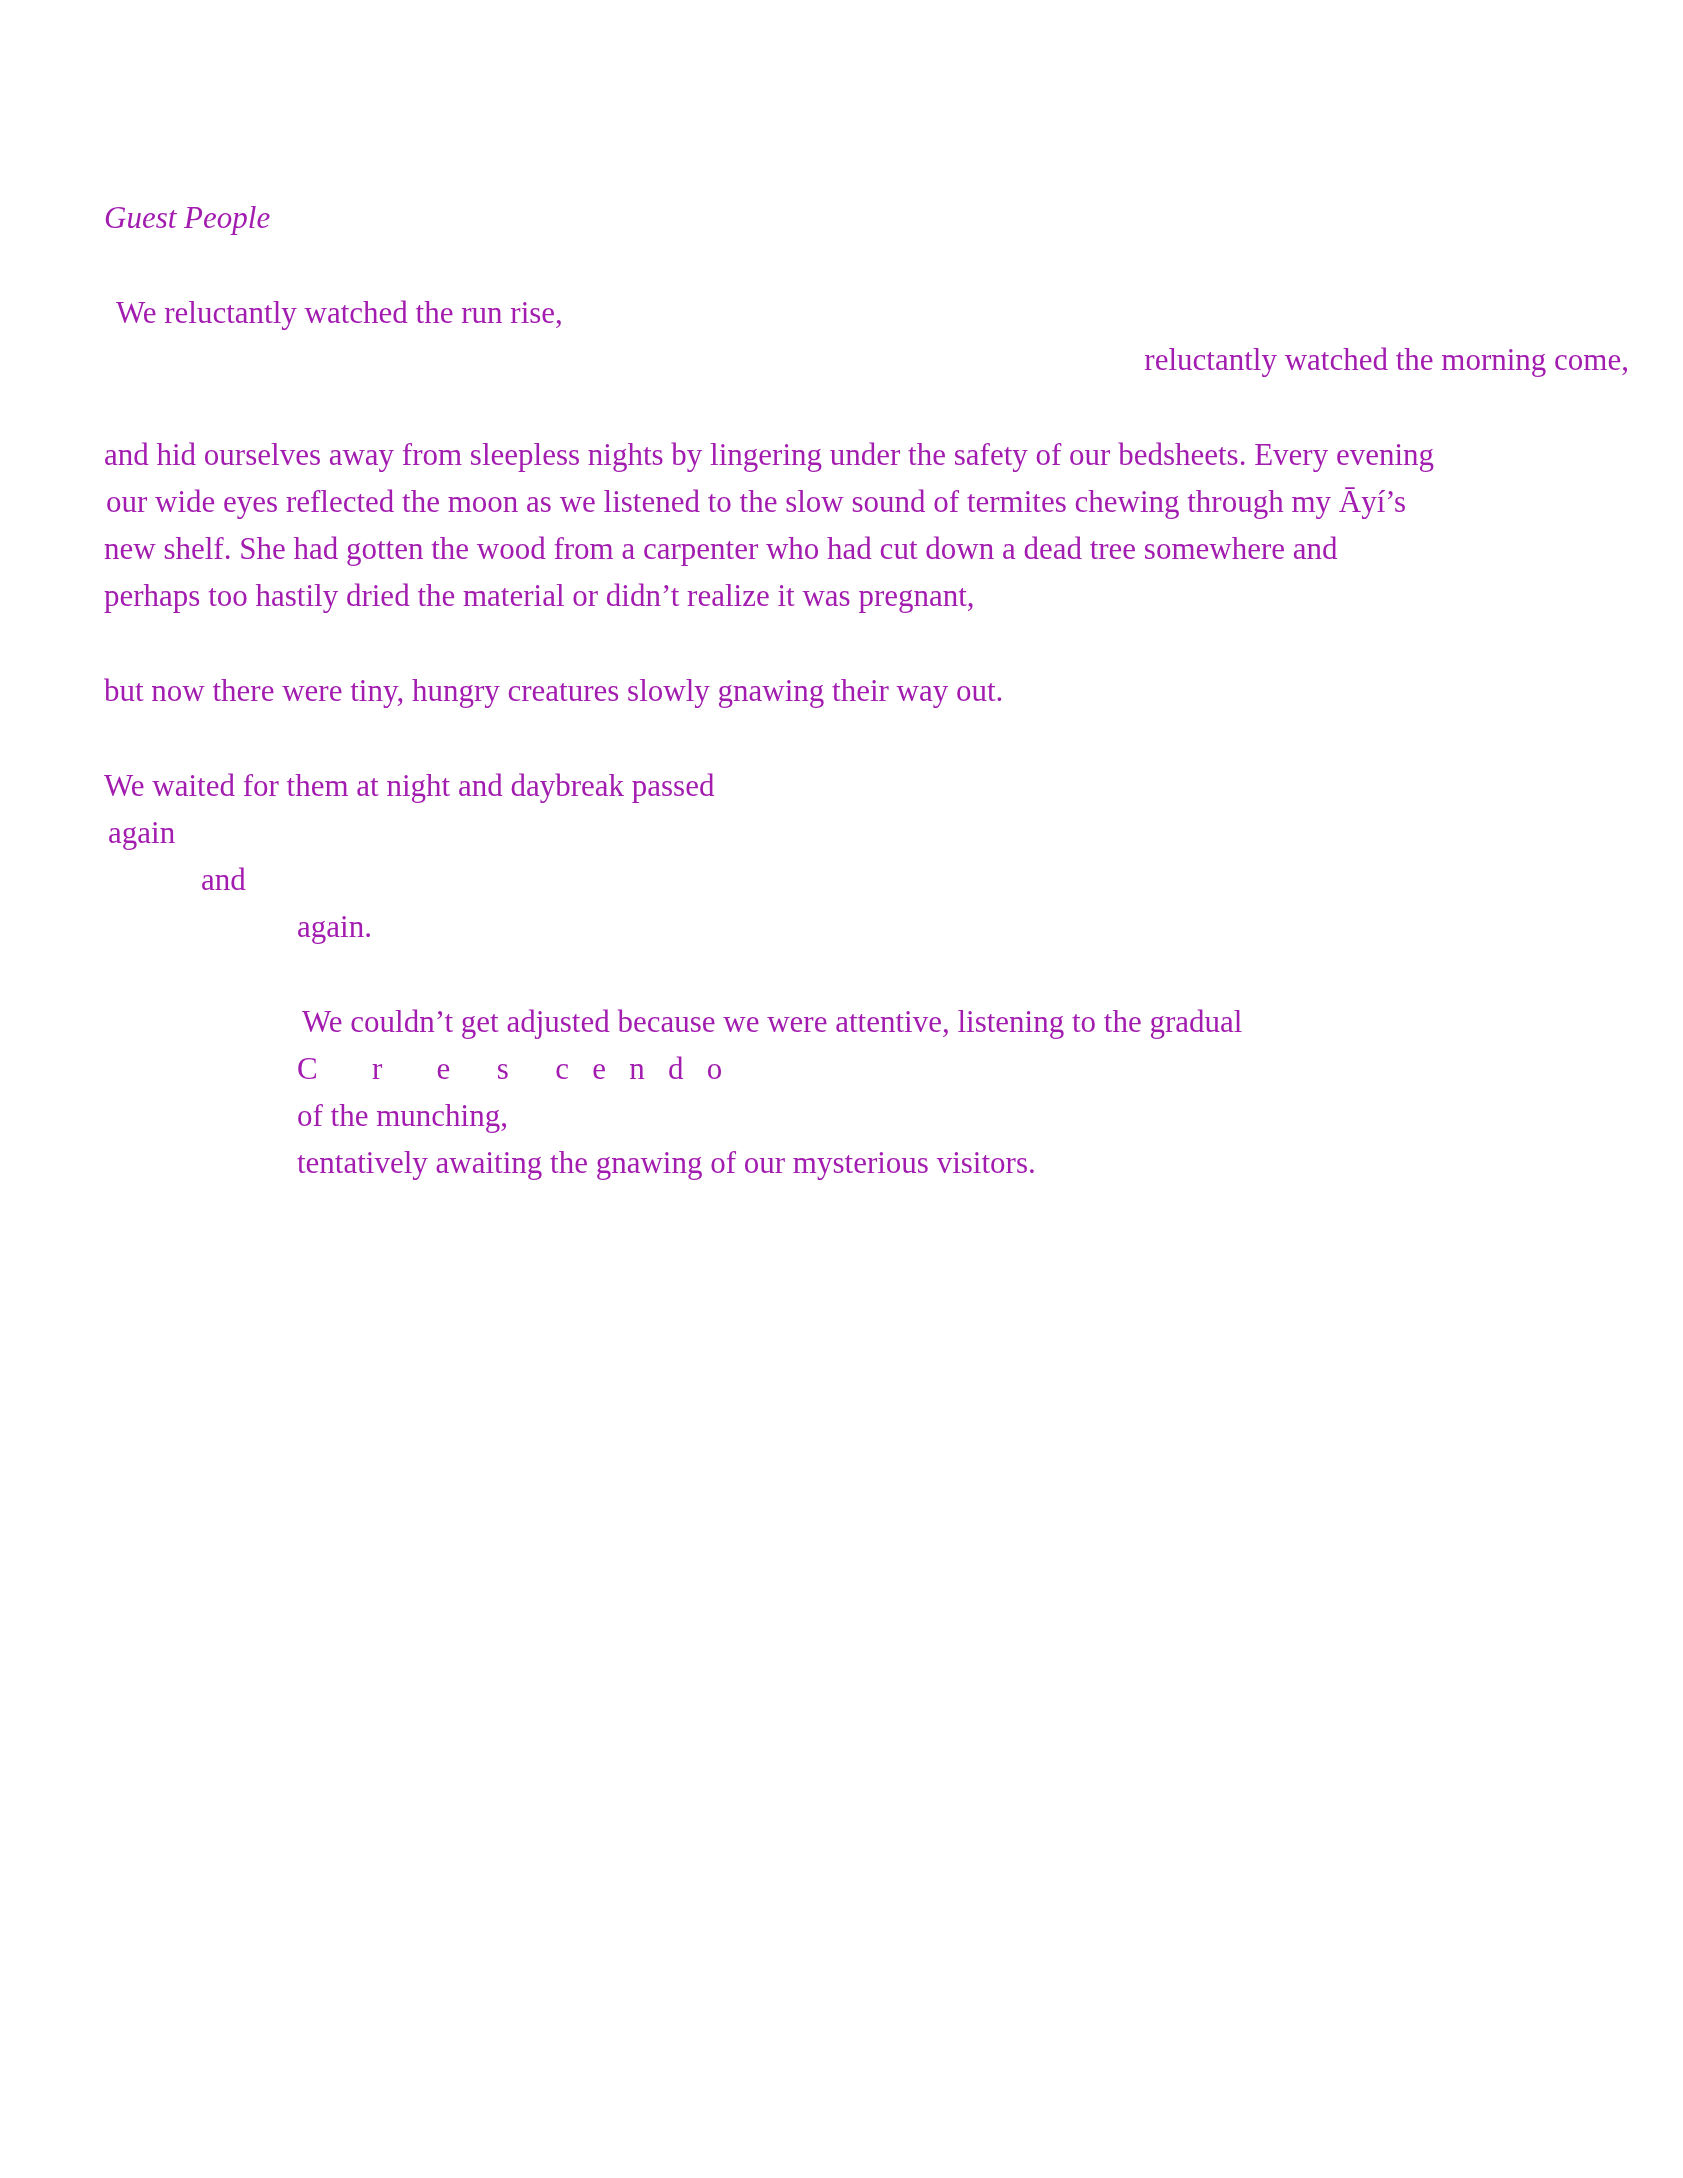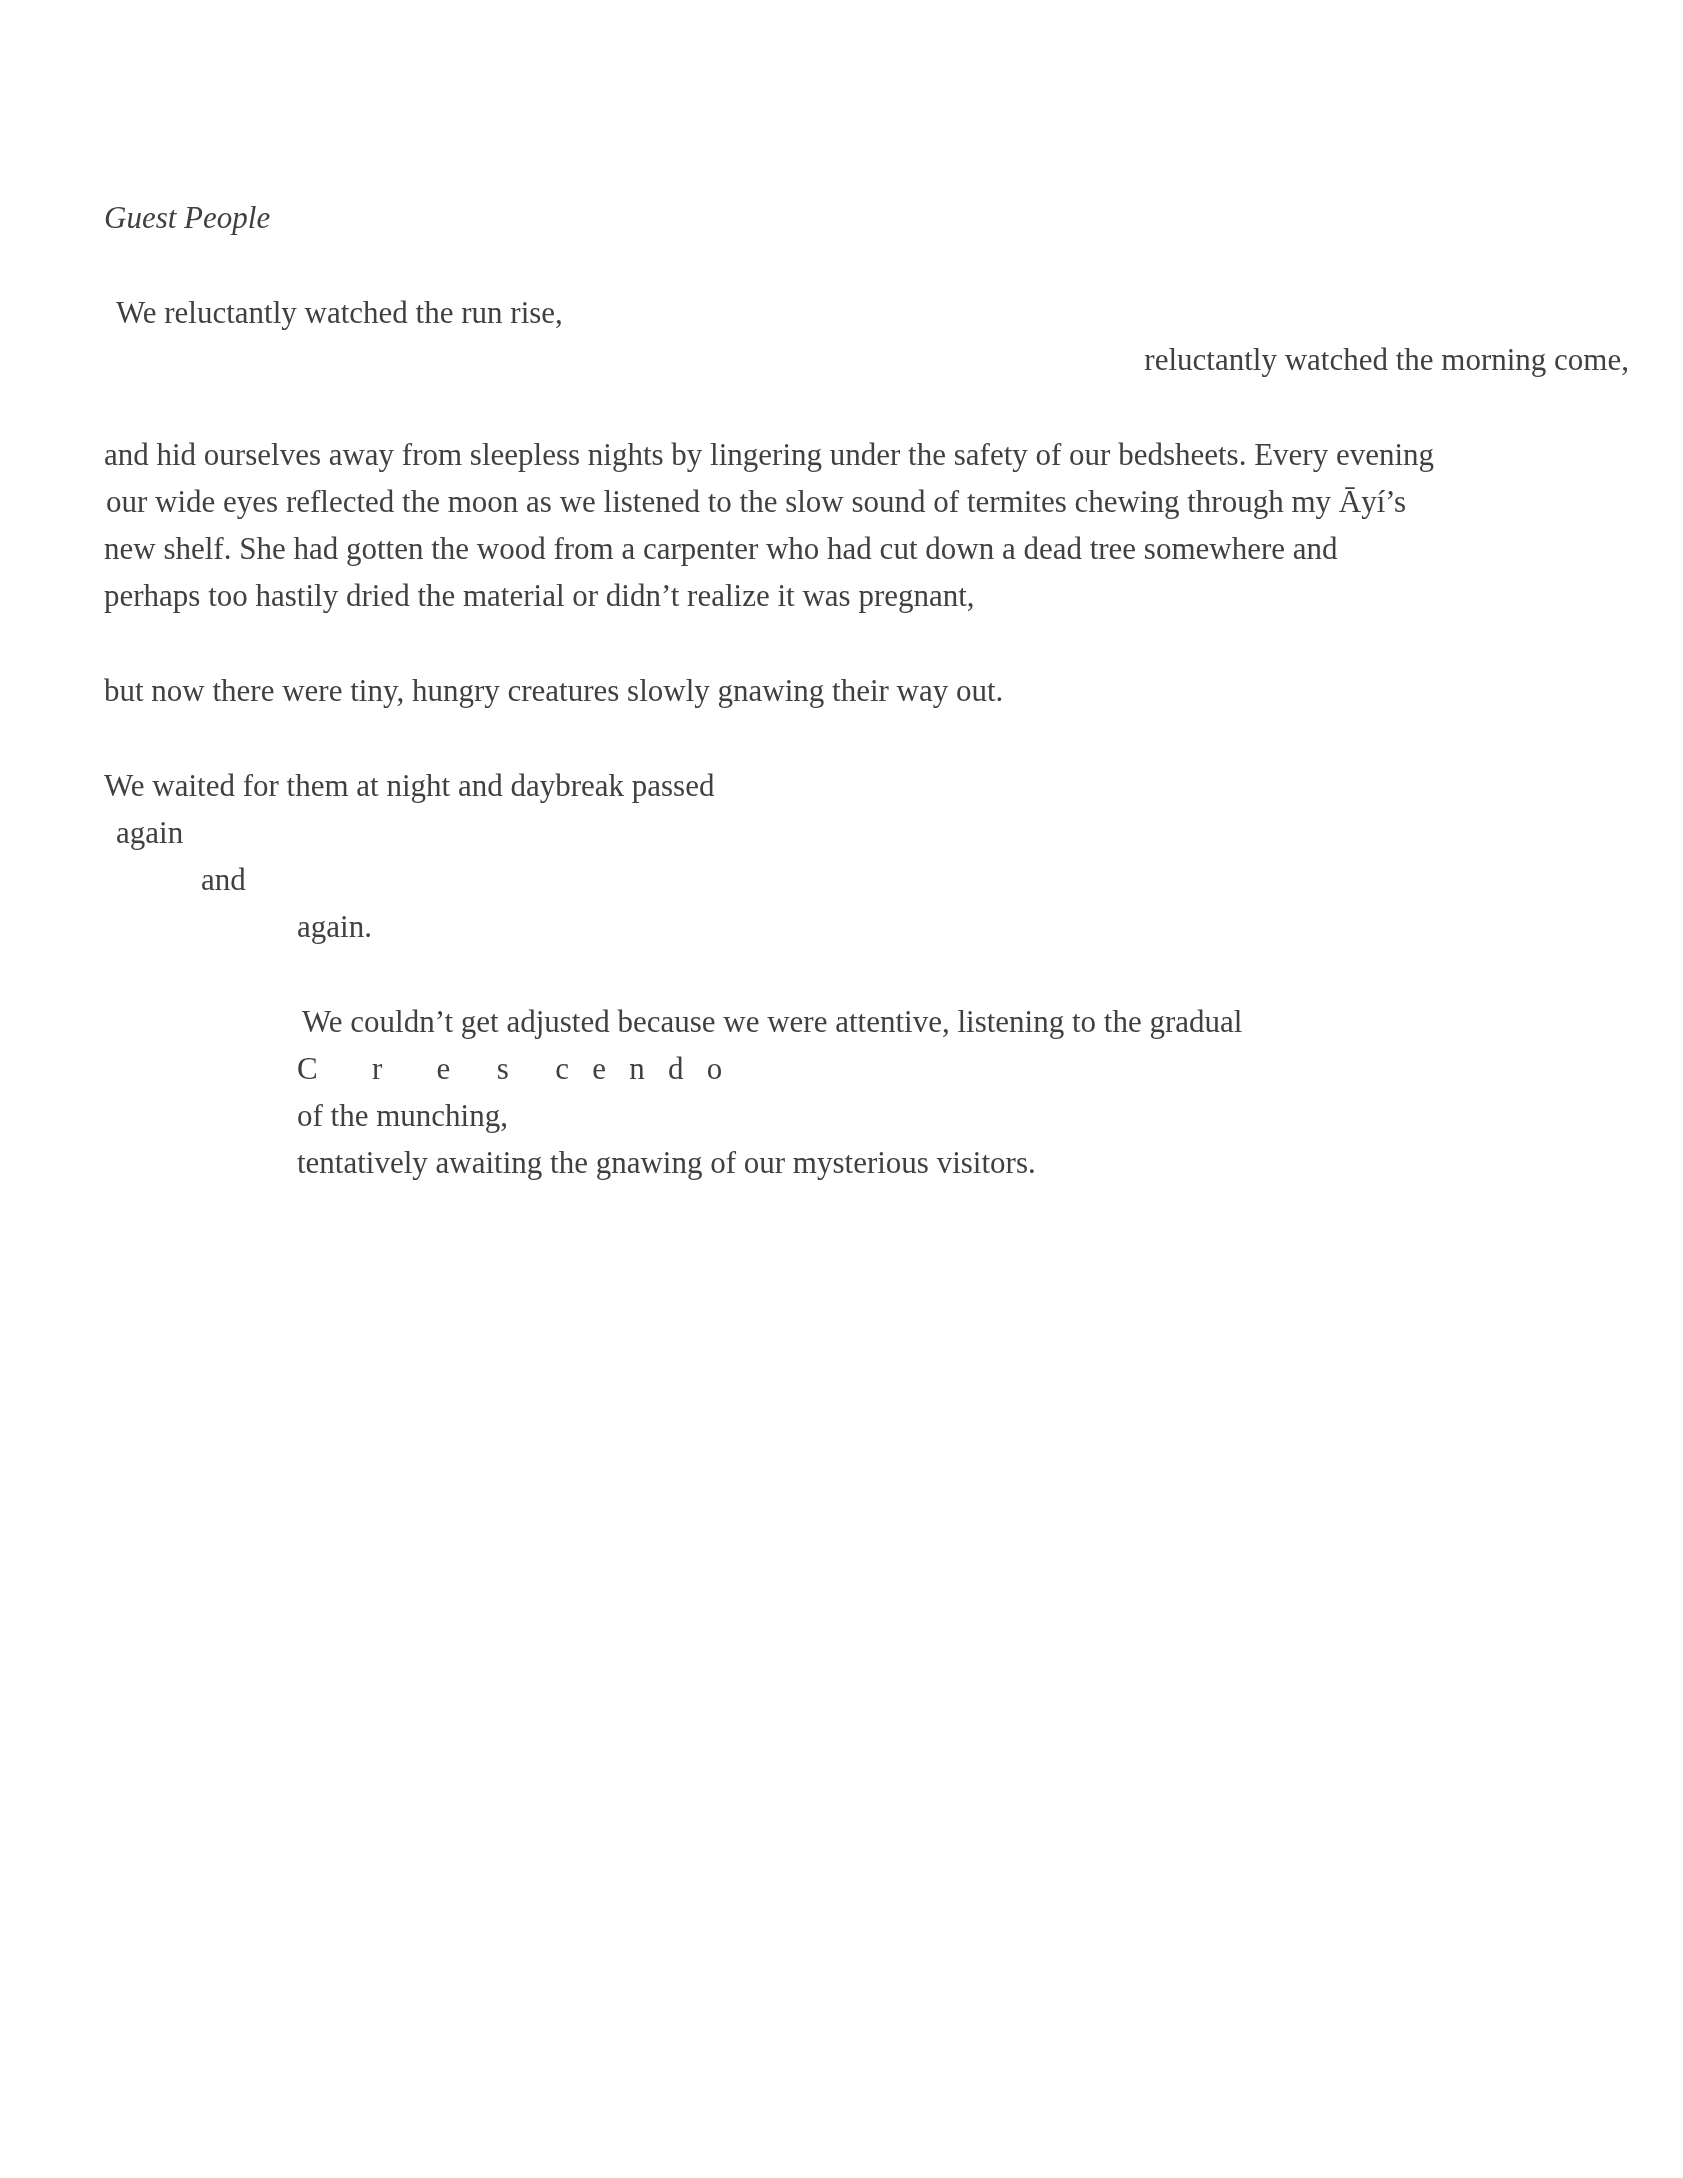--- a/index.html
+++ b/index.html
@@ -10,21 +10,21 @@
   .page {
     position: relative;
     width: 1683px;
     height: 2178px;
     background: #ffffff;
     box-sizing: border-box;
     padding: 194px 54px 0 104px;
     font-family: "Liberation Serif", "DejaVu Serif", serif;
     font-size: 31px;
     line-height: 47px;
-    color: #404040;
+    color: #a21caf;
     overflow: hidden;
   }
   .title {
     font-style: italic;
     white-space: pre;
   }
   .stanza {
     margin-top: 48px;
   }
   .line {
@@ -45,21 +45,21 @@
         <div class="line" style="margin-left: 0px;">and hid ourselves away from sleepless nights by lingering under the safety of our bedsheets. Every evening</div>
         <div class="line" style="margin-left: 2px;">our wide eyes reflected the moon as we listened to the slow sound of termites chewing through my Āyí’s</div>
         <div class="line" style="margin-left: 0px;">new shelf. She had gotten the wood from a carpenter who had cut down a dead tree somewhere and</div>
         <div class="line" style="margin-left: 0px;">perhaps too hastily dried the material or didn’t realize it was pregnant,</div>
       </div>
       <div class="stanza">
         <div class="line" style="margin-left: 0px;">but now there were tiny, hungry creatures slowly gnawing their way out.</div>
       </div>
       <div class="stanza">
         <div class="line" style="margin-left: 0px;">We waited for them at night and daybreak passed</div>
-        <div class="line" style="margin-left: 12px;">again</div>
+        <div class="line" style="margin-left: 4px;">again</div>
         <div class="line" style="margin-left: 97px;">and</div>
         <div class="line" style="margin-left: 193px;">again.</div>
       </div>
       <div class="stanza">
         <div class="line" style="margin-left: 198px;">We couldn’t get adjusted because we were attentive, listening to the gradual</div>
         <div class="line" style="margin-left: 193px;">C       r       e      s      c   e   n   d   o</div>
         <div class="line" style="margin-left: 193px;">of the munching,</div>
         <div class="line" style="margin-left: 193px;">tentatively awaiting the gnawing of our mysterious visitors.</div>
       </div>
     </div>

